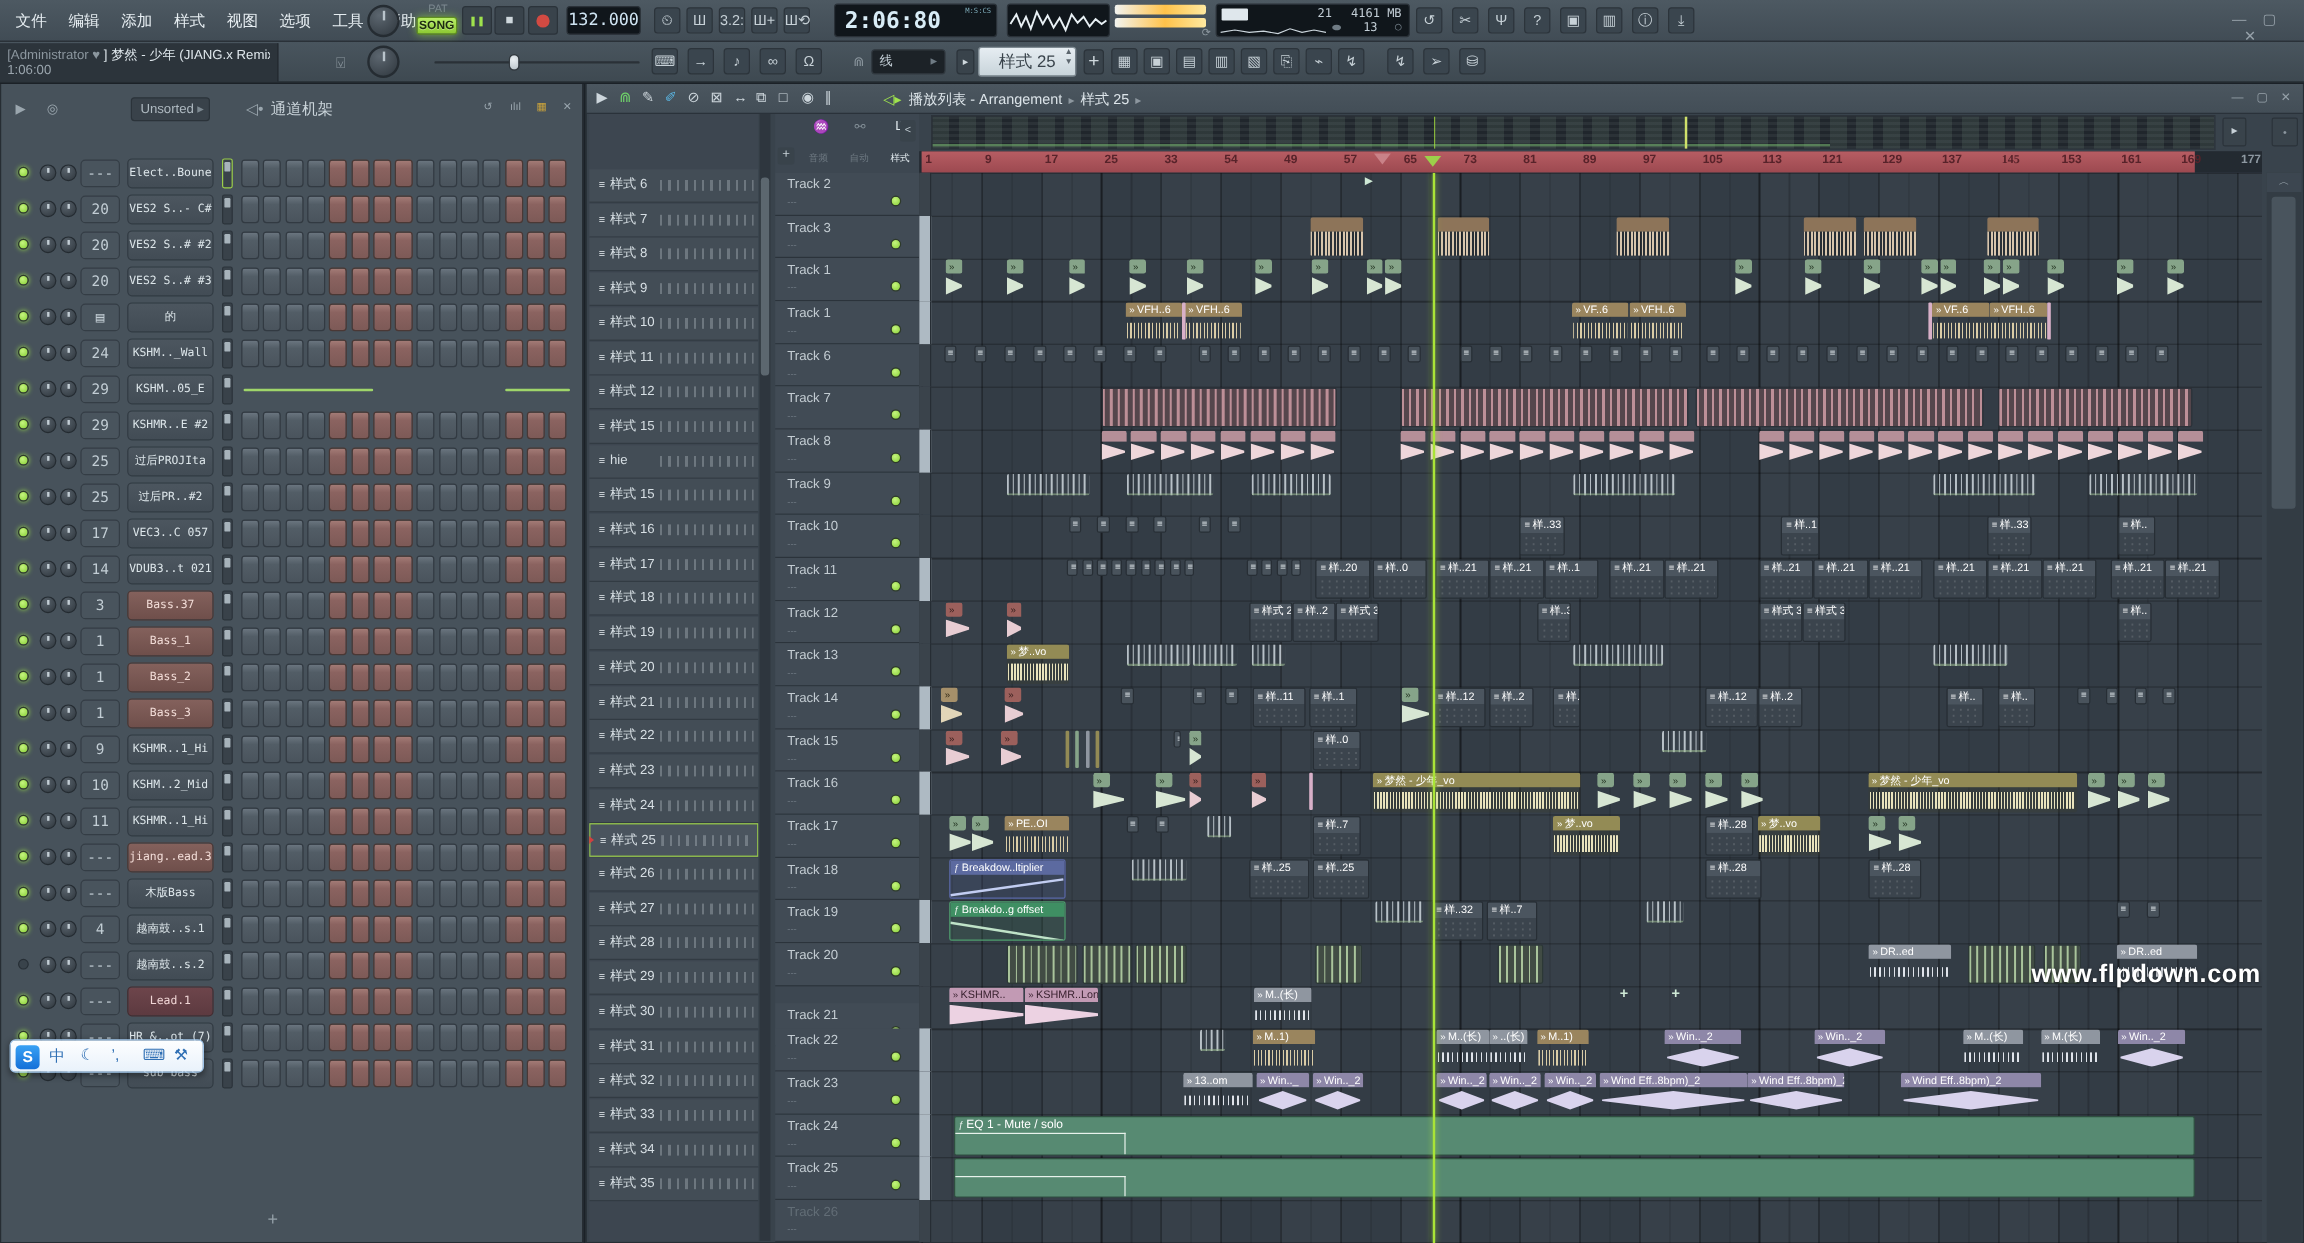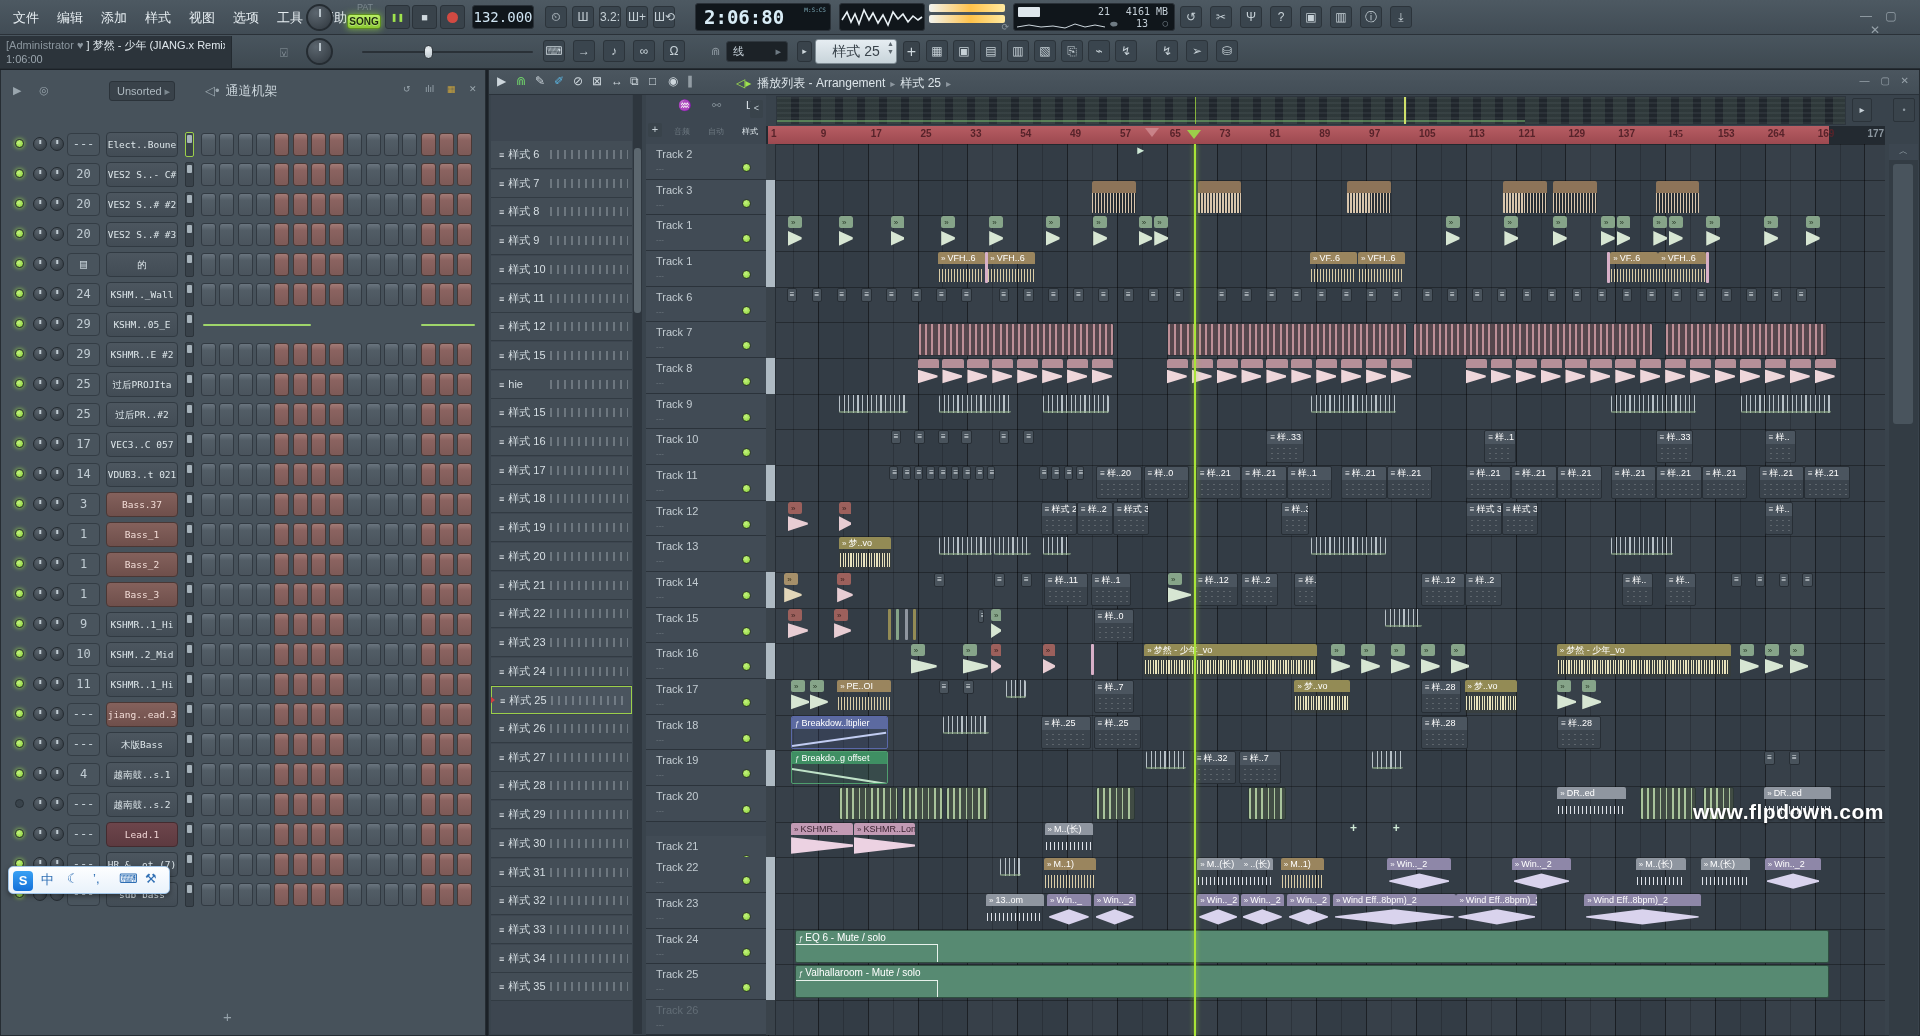--- a/index.html
+++ b/index.html
@@ -1172,21 +1172,21 @@
         <span class="rnum" style="left: 503.4px;">81</span>
         <span class="rnum" style="left: 553.24px;">89</span>
         <span class="rnum" style="left: 603.08px;">97</span>
         <span class="rnum" style="left: 652.92px;">105</span>
         <span class="rnum" style="left: 702.76px;">113</span>
         <span class="rnum" style="left: 752.6px;">121</span>
         <span class="rnum" style="left: 802.44px;">129</span>
         <span class="rnum" style="left: 852.28px;">137</span>
         <span class="rnum" style="left: 902.12px; font-family: Liberation Serif, serif;">145</span>
         <span class="rnum" style="left: 951.96px;">153</span>
-        <span class="rnum" style="left: 1001.8px;">264</span>
+        <span class="rnum" style="left: 1001.8px;">161</span>
         <span class="rnum" style="left: 1051.64px;">169</span>
         <span class="rnum dark" style="left: 1101.48px;">177</span>
       </div>
   <div class="tri" style="left: 420.509px; top: 4px; border-top: 9px solid rgb(156, 207, 74);"></div>
       <div class="tri" style="left: 379.391px; top: 2px; border-top: 9px solid rgb(201, 130, 136);"></div>
     </div>
 
   <div id="grid">
     <div id="gridlines"></div>
     <div id="slivers">
@@ -1973,25 +1973,24 @@
         </div>
         <div class="c" style="left: 690.415px; top: 749.86px; width: 80.99px; height: 33px;">
           <div class="h hdr-pur"><span class="hi">»</span><span>Wind Eff..8bpm)_2</span></div>
           <div class="wf wf-diamond" style="left: 2px; right: 2px; top: 15px; height: 16px; width: 76.99px;"></div>
         </div>
         <div class="c" style="left: 818.13px; top: 749.86px; width: 116.501px; height: 33px;">
           <div class="h hdr-pur"><span class="hi">»</span><span>Wind Eff..8bpm)_2</span></div>
           <div class="wf wf-diamond" style="left: 2px; right: 2px; top: 15px; height: 16px; width: 112.501px;"></div>
         </div>
         <div class="c k-mute" style="left: 28.789px; top: 785.52px; width: 1034.18px;">
-          <div class="h "><span class="hi">ƒ</span><span>EQ 6 - Mute / solo</span></div>
+          <div class="h "><span class="hi">ƒ</span><span>EQ 1 - Mute / solo</span></div>
           <div class="mstep" style="left: 0px; top: 45%; width: 13.8%; height: 55%;"></div>
         </div>
         <div class="c k-mute" style="left: 28.789px; top: 821.18px; width: 1034.18px;">
-          <div class="h "><span class="hi">ƒ</span><span>Valhallaroom - Mute / solo</span></div>
           <div class="mstep" style="left: 0px; top: 45%; width: 13.8%; height: 55%;"></div>
         </div>
       </div>
     <div id="playhead" style="left: 427.509px;"></div>
   </div>
 
   <div id="grid-scroll">
     <div class="abs" style="left:0;top:0;width:29px;height:16px;color:#9aa6ae;font-size:9px;text-align:center;line-height:15px;background:#3c4650;">︿</div>
     <div id="grid-thumb"></div>
   </div>

